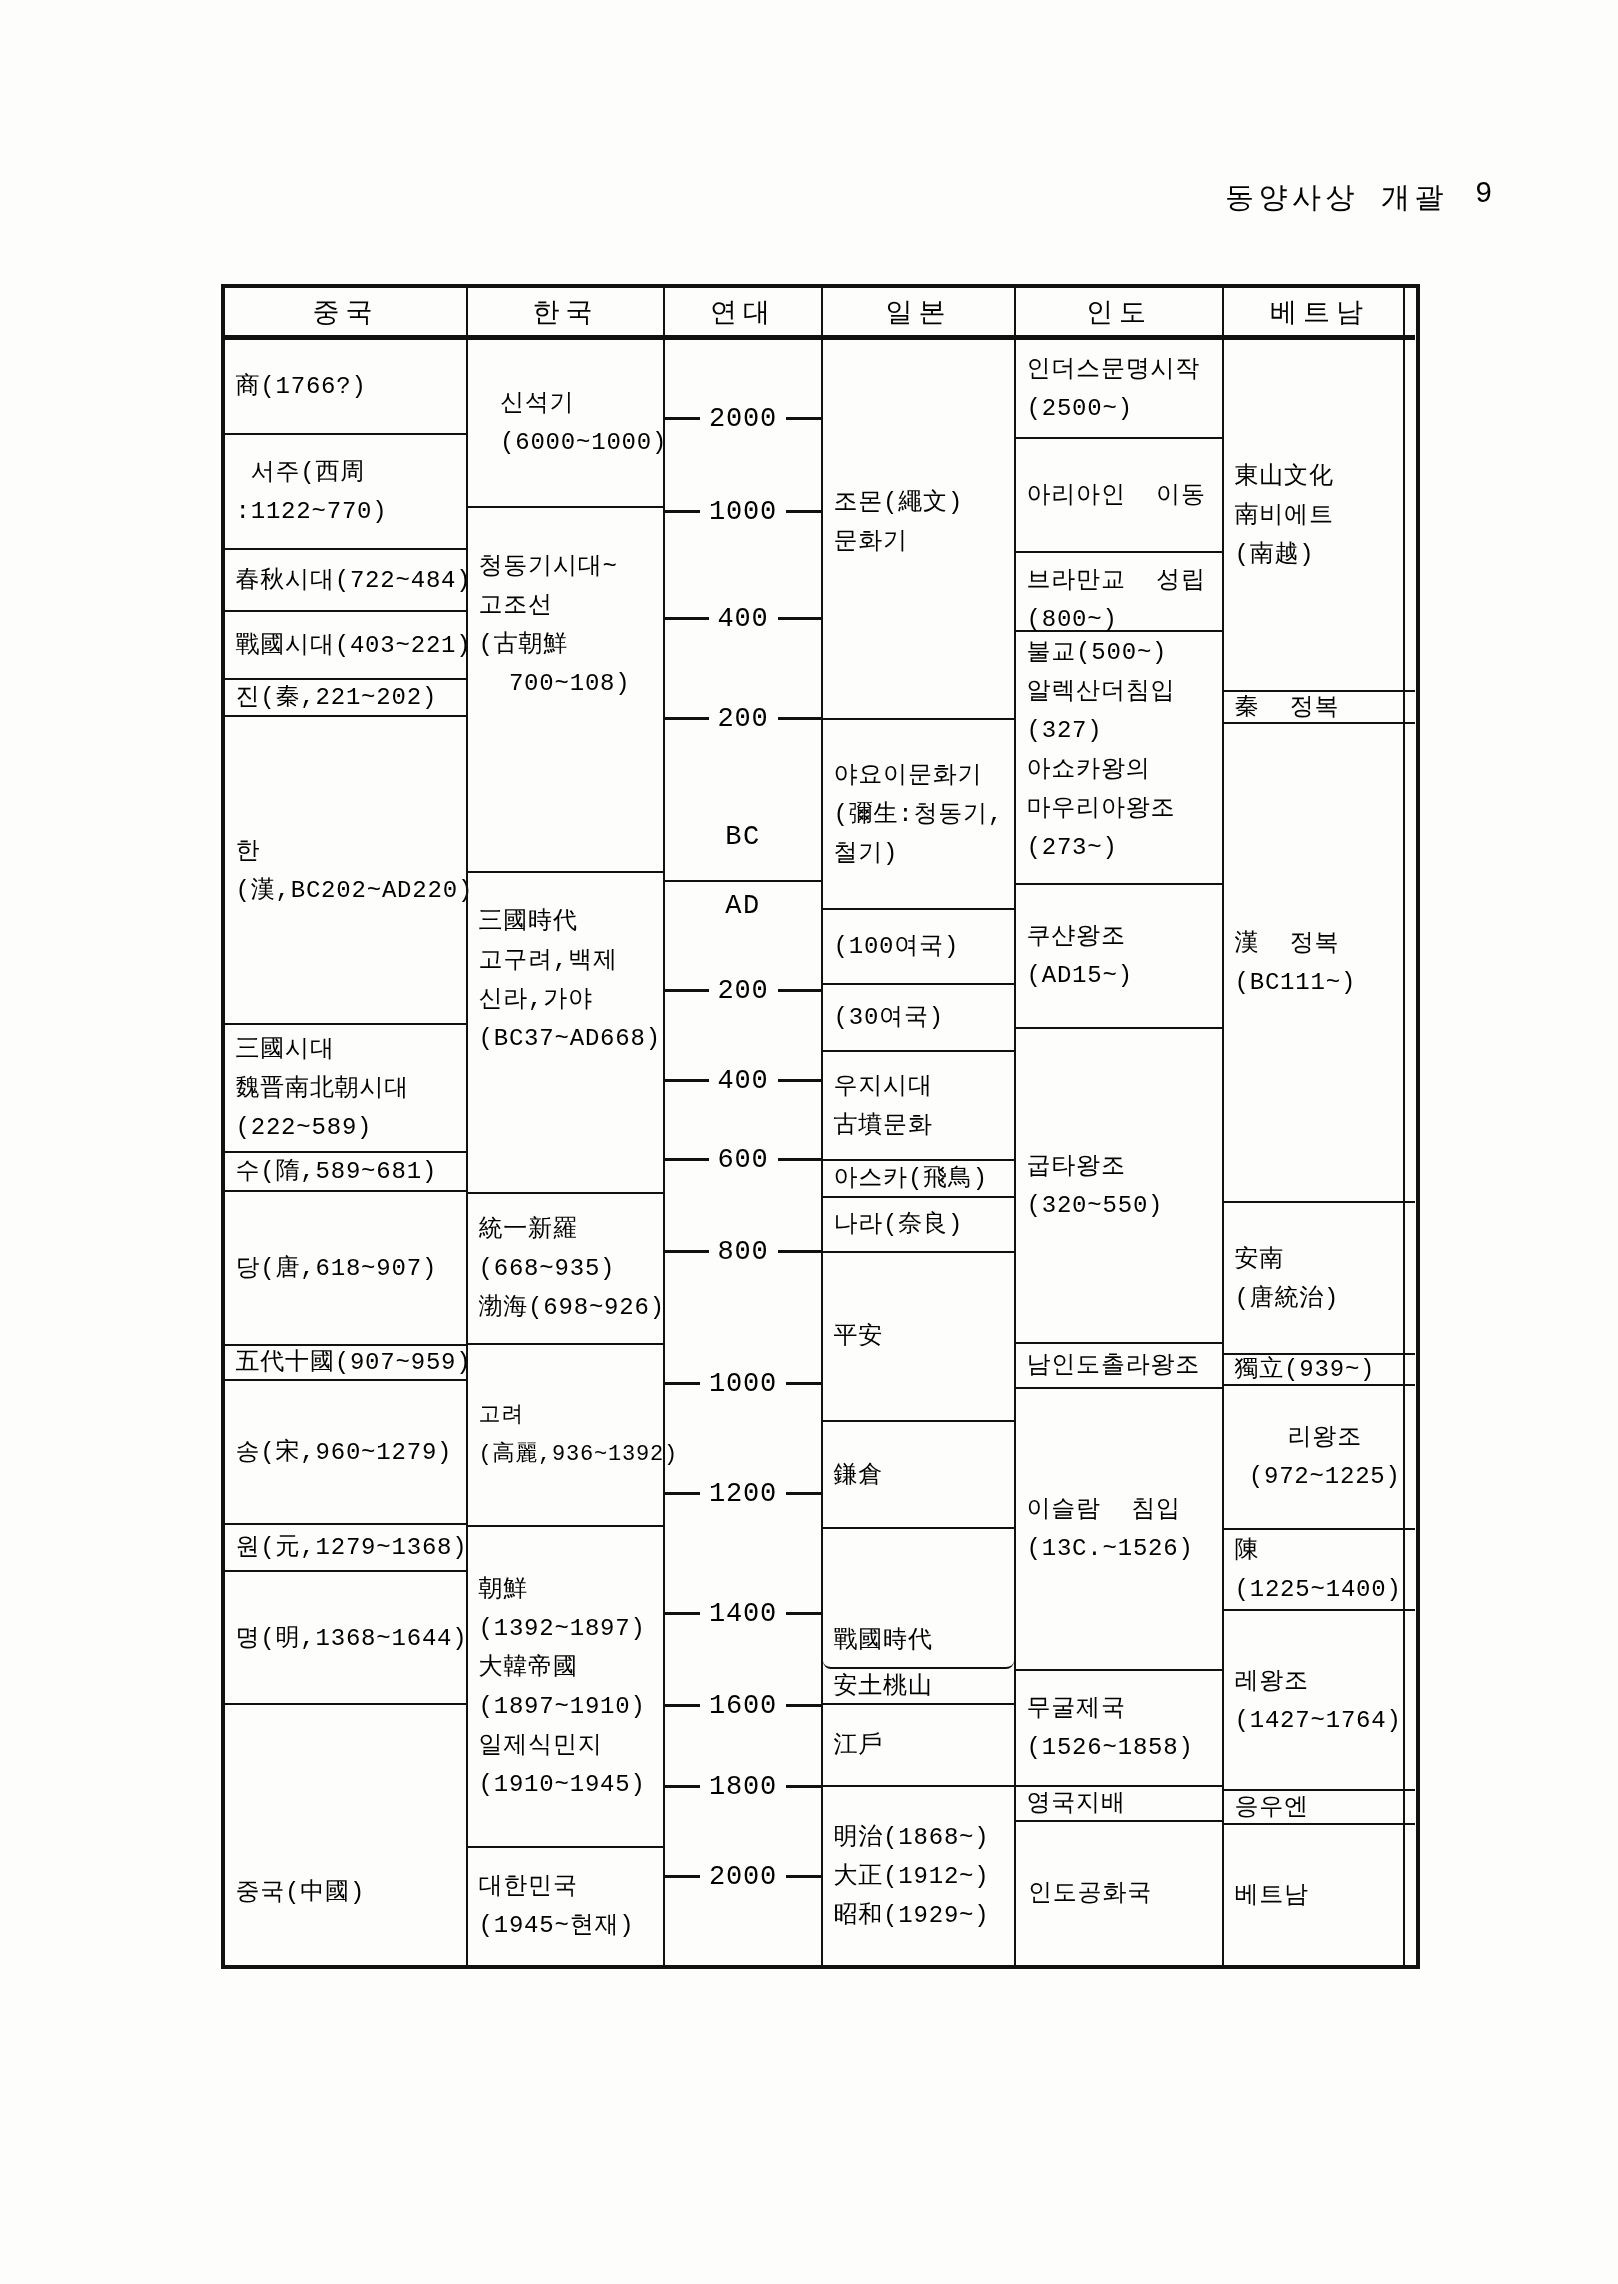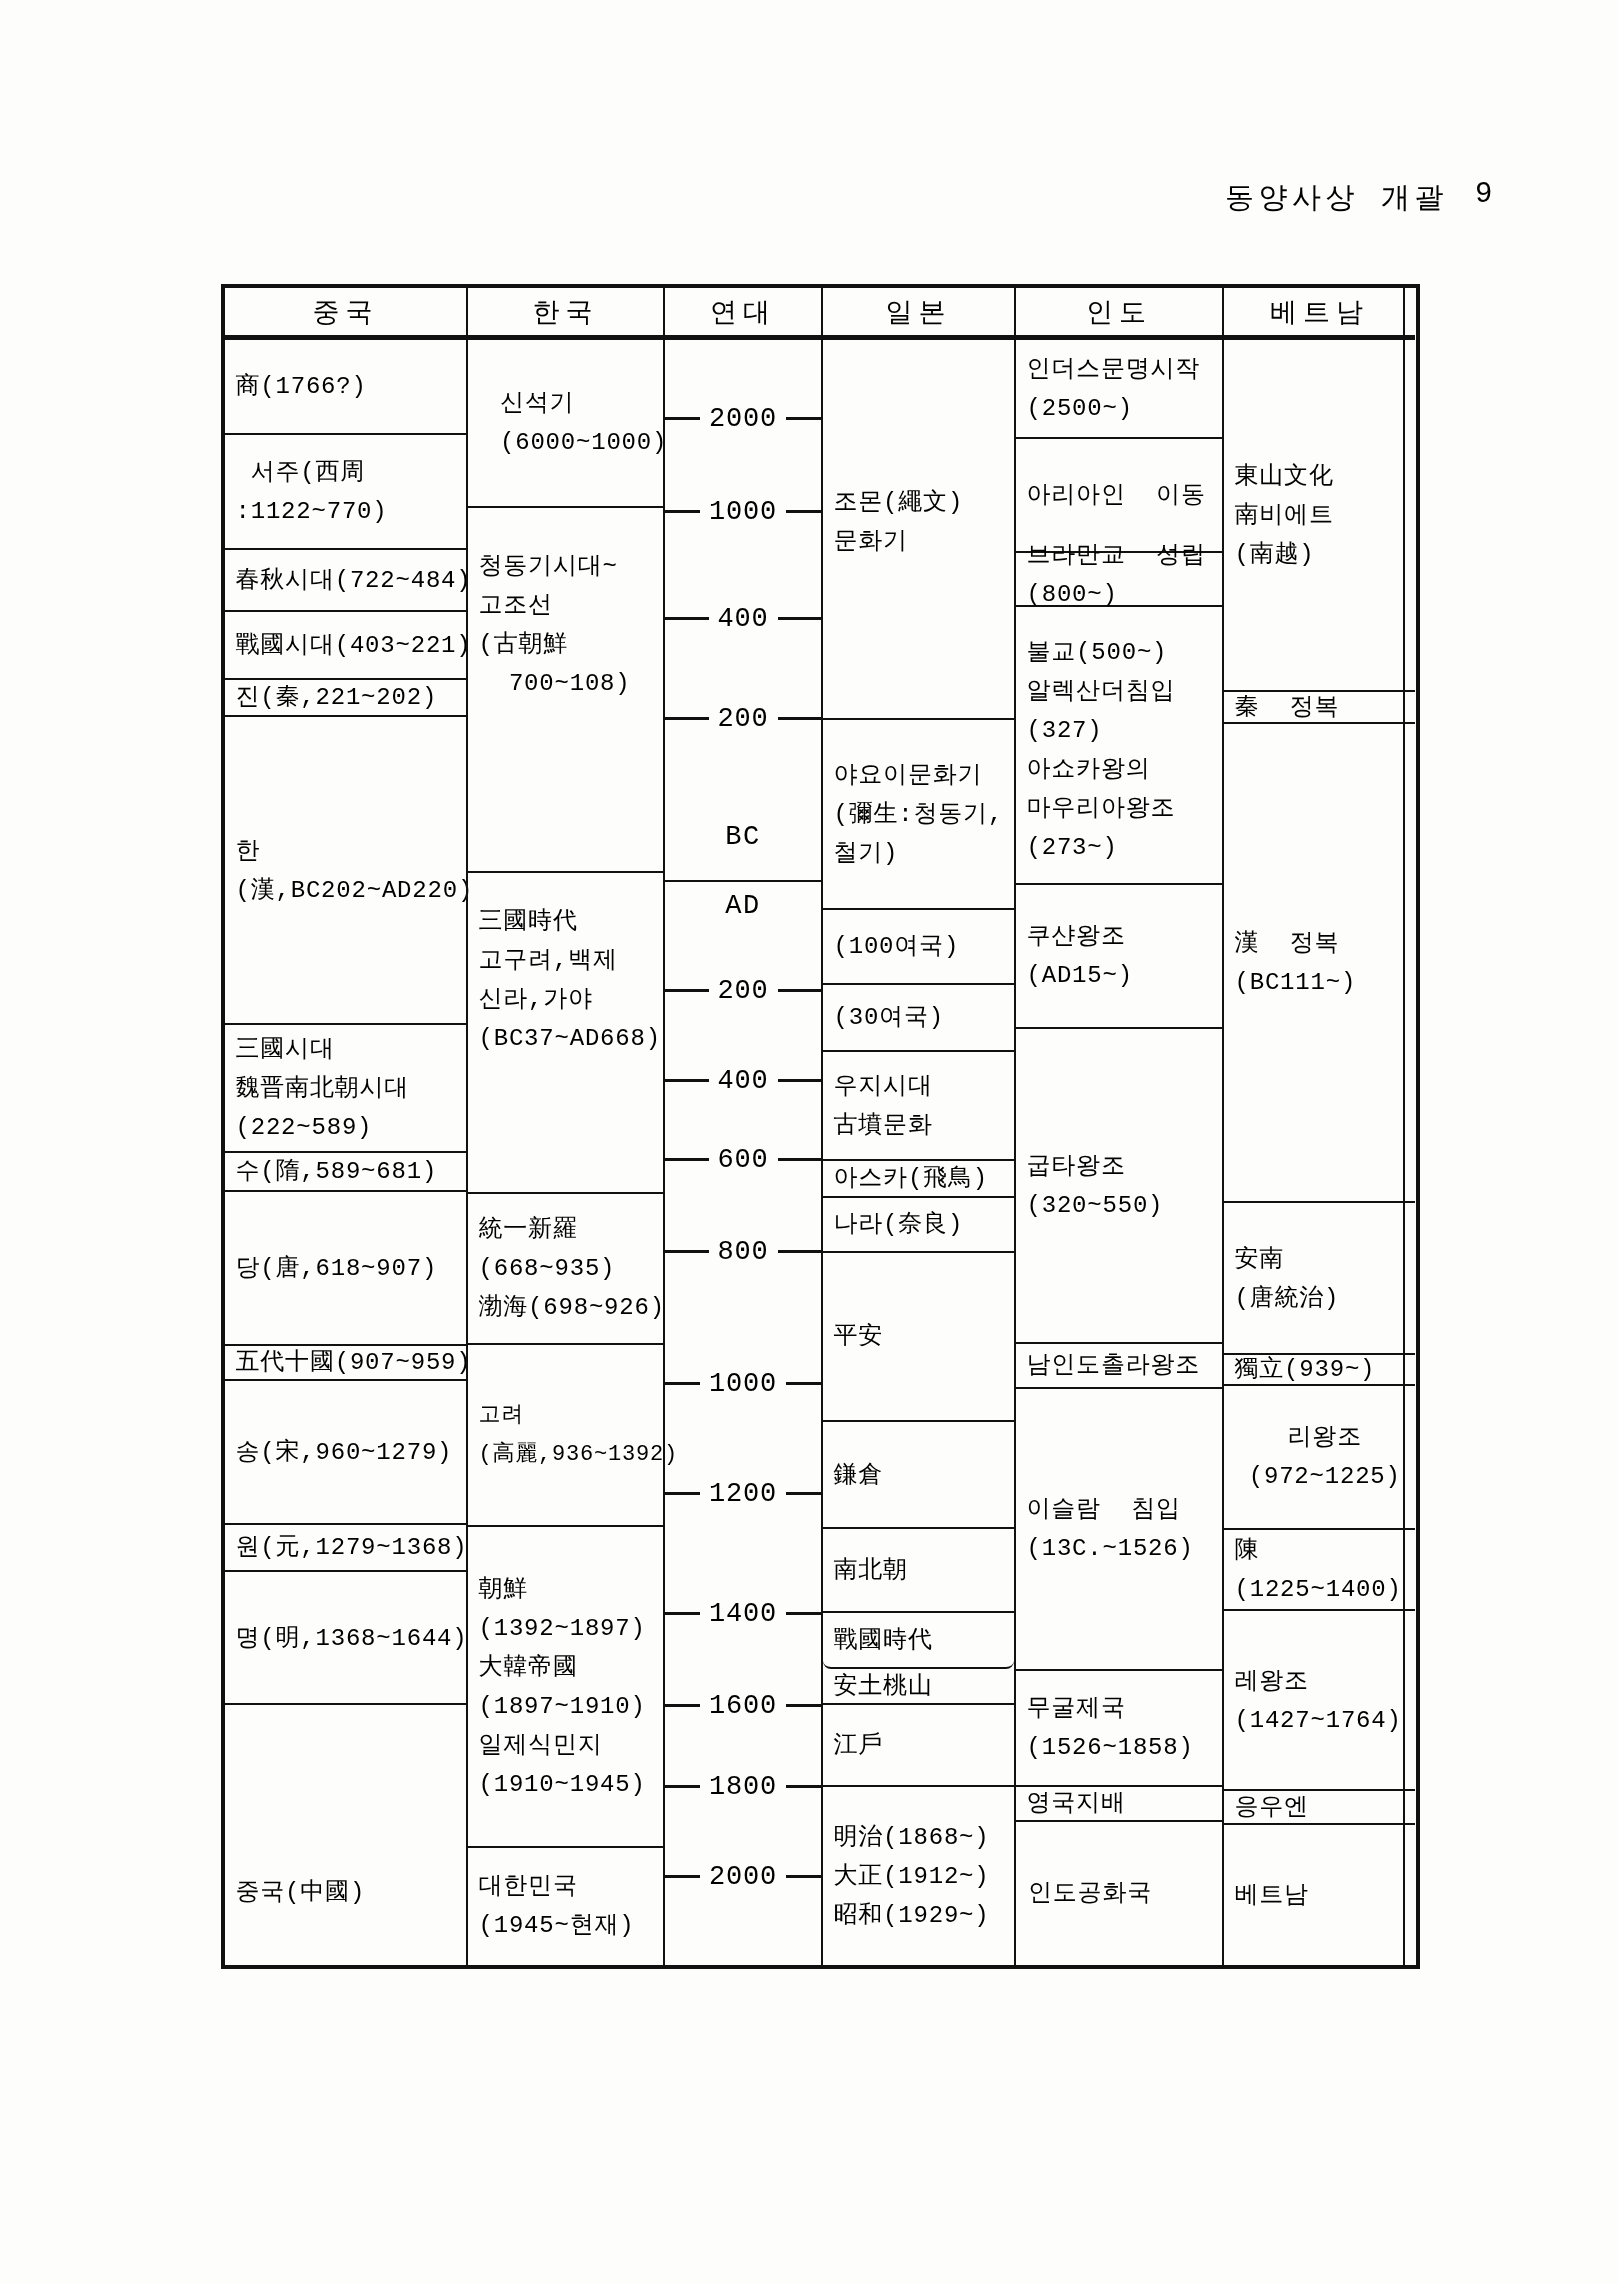--- a/index.html
+++ b/index.html
@@ -156,31 +156,30 @@
         <div class="col-header">일본</div>
         <div class="cell vtop" style="top: 52px; height: 380px; padding-top: 143px;"><div>조몬(繩文)</div><div>문화기</div></div>
         <div class="cell" style="top: 432px; height: 190px;"><div>야요이문화기</div><div>(彌生:청동기,</div><div>철기)</div></div>
         <div class="cell" style="top: 622px; height: 75px;"><div>(100여국)</div></div>
         <div class="cell" style="top: 697px; height: 67px;"><div>(30여국)</div></div>
         <div class="cell" style="top: 764px; height: 109px;"><div>우지시대</div><div>古墳문화</div></div>
         <div class="cell" style="top: 873px; height: 37px;"><div>아스카(飛鳥)</div></div>
         <div class="cell" style="top: 910px; height: 55px;"><div>나라(奈良)</div></div>
         <div class="cell" style="top: 965px; height: 169px;"><div>平安</div></div>
         <div class="cell vtop" style="top: 1134px; height: 107px; padding-top: 34px;"><div>鎌倉</div></div>
-        <div class="cell" style="top: 1241px; height: 84px;"><div>南北朝</div></div>
         <div class="cell" style="top: 1325px; height: 56px; border-radius: 8px;"><div>戰國時代</div></div>
         <div class="cell" style="top: 1381px; height: 36px;"><div>安土桃山</div></div>
         <div class="cell" style="top: 1417px; height: 82px;"><div>江戶</div></div>
         <div class="cell noline" style="top: 1499px; height: 178px;"><div>明治(1868~)</div><div>大正(1912~)</div><div>昭和(1929~)</div></div>
       </div>
       <div class="col" style="left: 789px; width: 208px;">
         <div class="col-header">인도</div>
         <div class="cell" style="top: 52px; height: 99px;"><div>인더스문명시작</div><div>(2500~)</div></div>
         <div class="cell" style="top: 151px; height: 114px;"><div>아리아인  이동</div></div>
-        <div class="cell" style="top: 256px; height: 63px;"><div>브라만교  성립</div><div>(800~)</div></div>
+        <div class="cell" style="top: 281px; height: 63px;"><div>브라만교  성립</div><div>(800~)</div></div>
         <div class="cell" style="top: 329px; height: 268px;"><div>불교(500~)</div><div>알렉산더침입</div><div>(327)</div><div>아쇼카왕의</div><div>마우리아왕조</div><div>(273~)</div></div>
         <div class="cell" style="top: 597px; height: 144px;"><div>쿠샨왕조</div><div>(AD15~)</div></div>
         <div class="cell" style="top: 741px; height: 315px;"><div>굽타왕조</div><div>(320~550)</div></div>
         <div class="cell" style="top: 1056px; height: 45px;"><div>남인도촐라왕조</div></div>
         <div class="cell" style="top: 1101px; height: 282px;"><div>이슬람  침입</div><div>(13C.~1526)</div></div>
         <div class="cell" style="top: 1383px; height: 116px;"><div>무굴제국</div><div>(1526~1858)</div></div>
         <div class="cell" style="top: 1499px; height: 35px;"><div>영국지배</div></div>
         <div class="cell noline" style="top: 1534px; height: 143px; padding-left: 12px;"><div>인도공화국</div></div>
       </div>
       <div class="col" style="left: 997px; width: 193px;">

